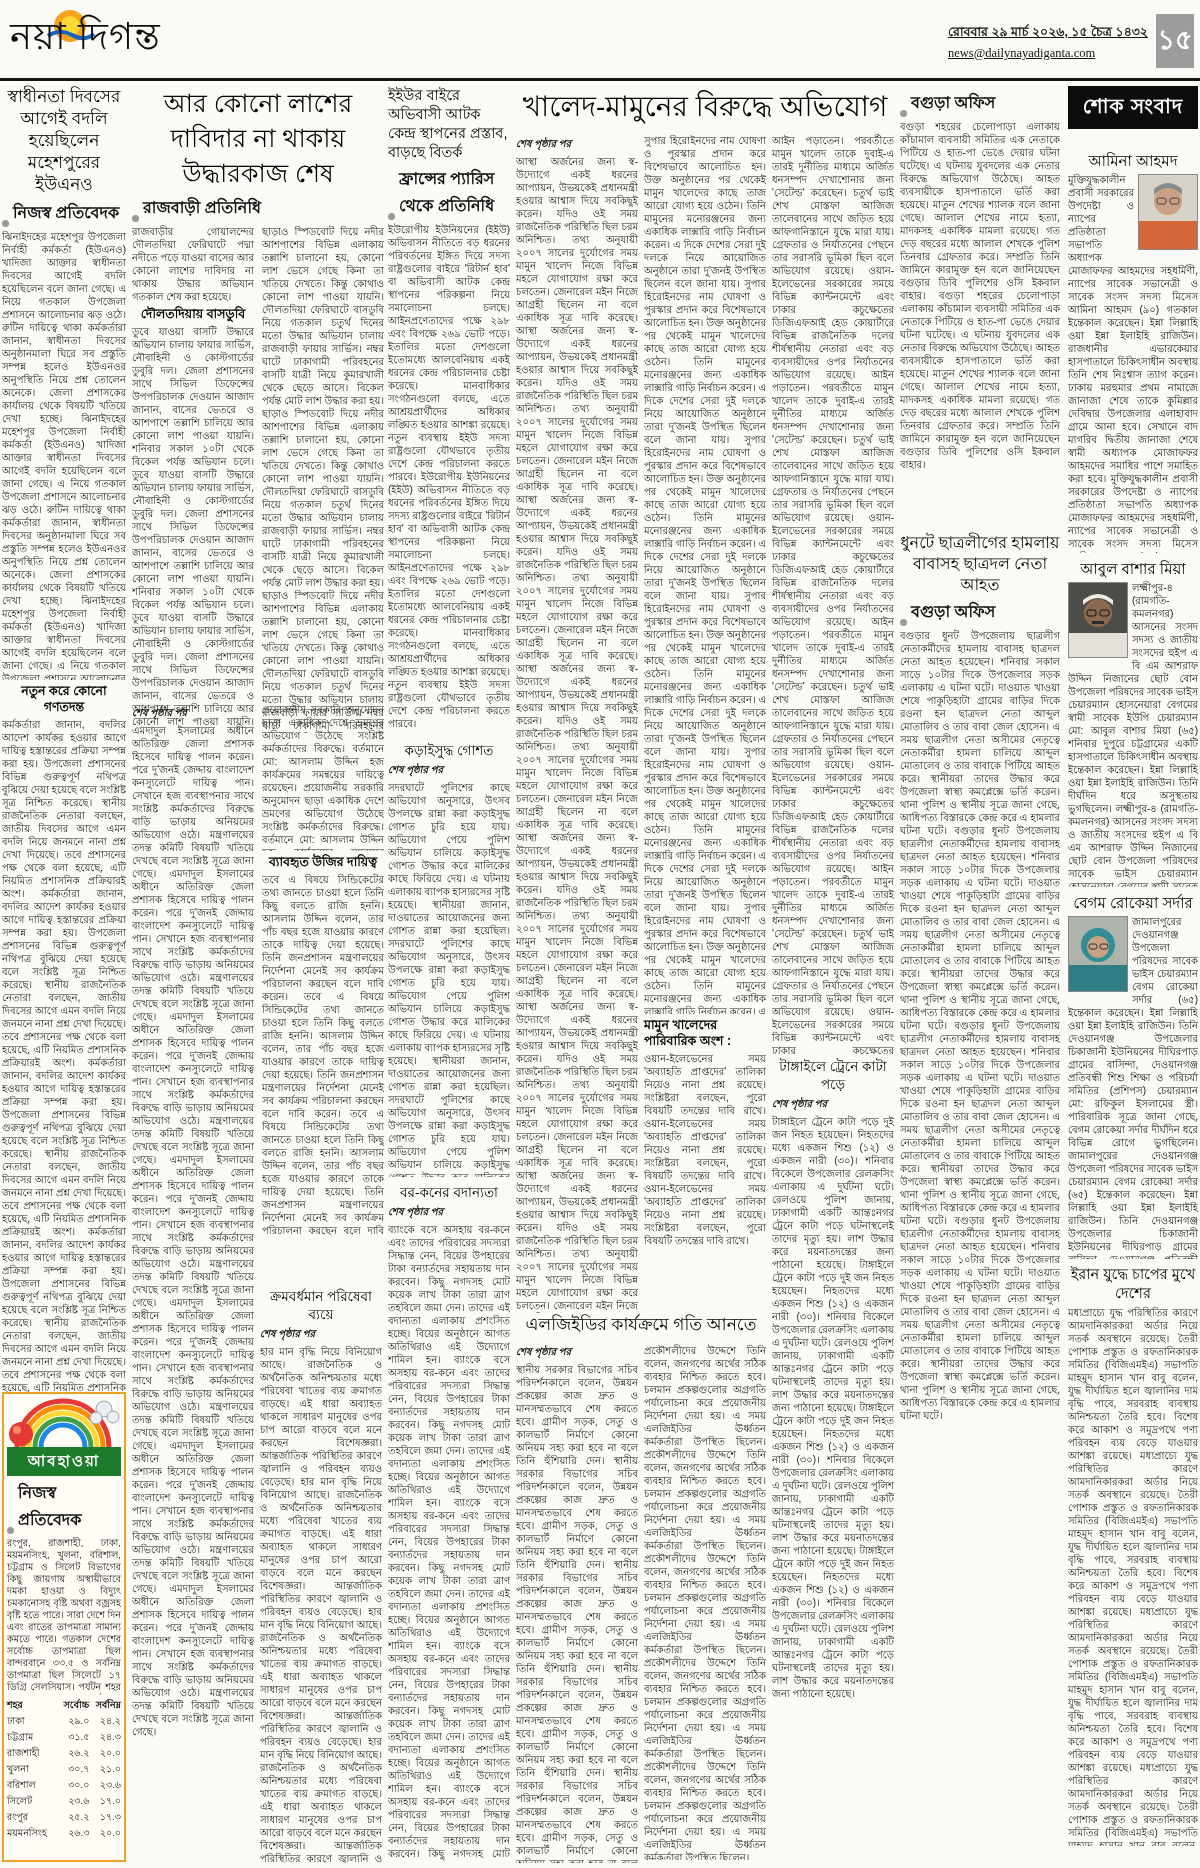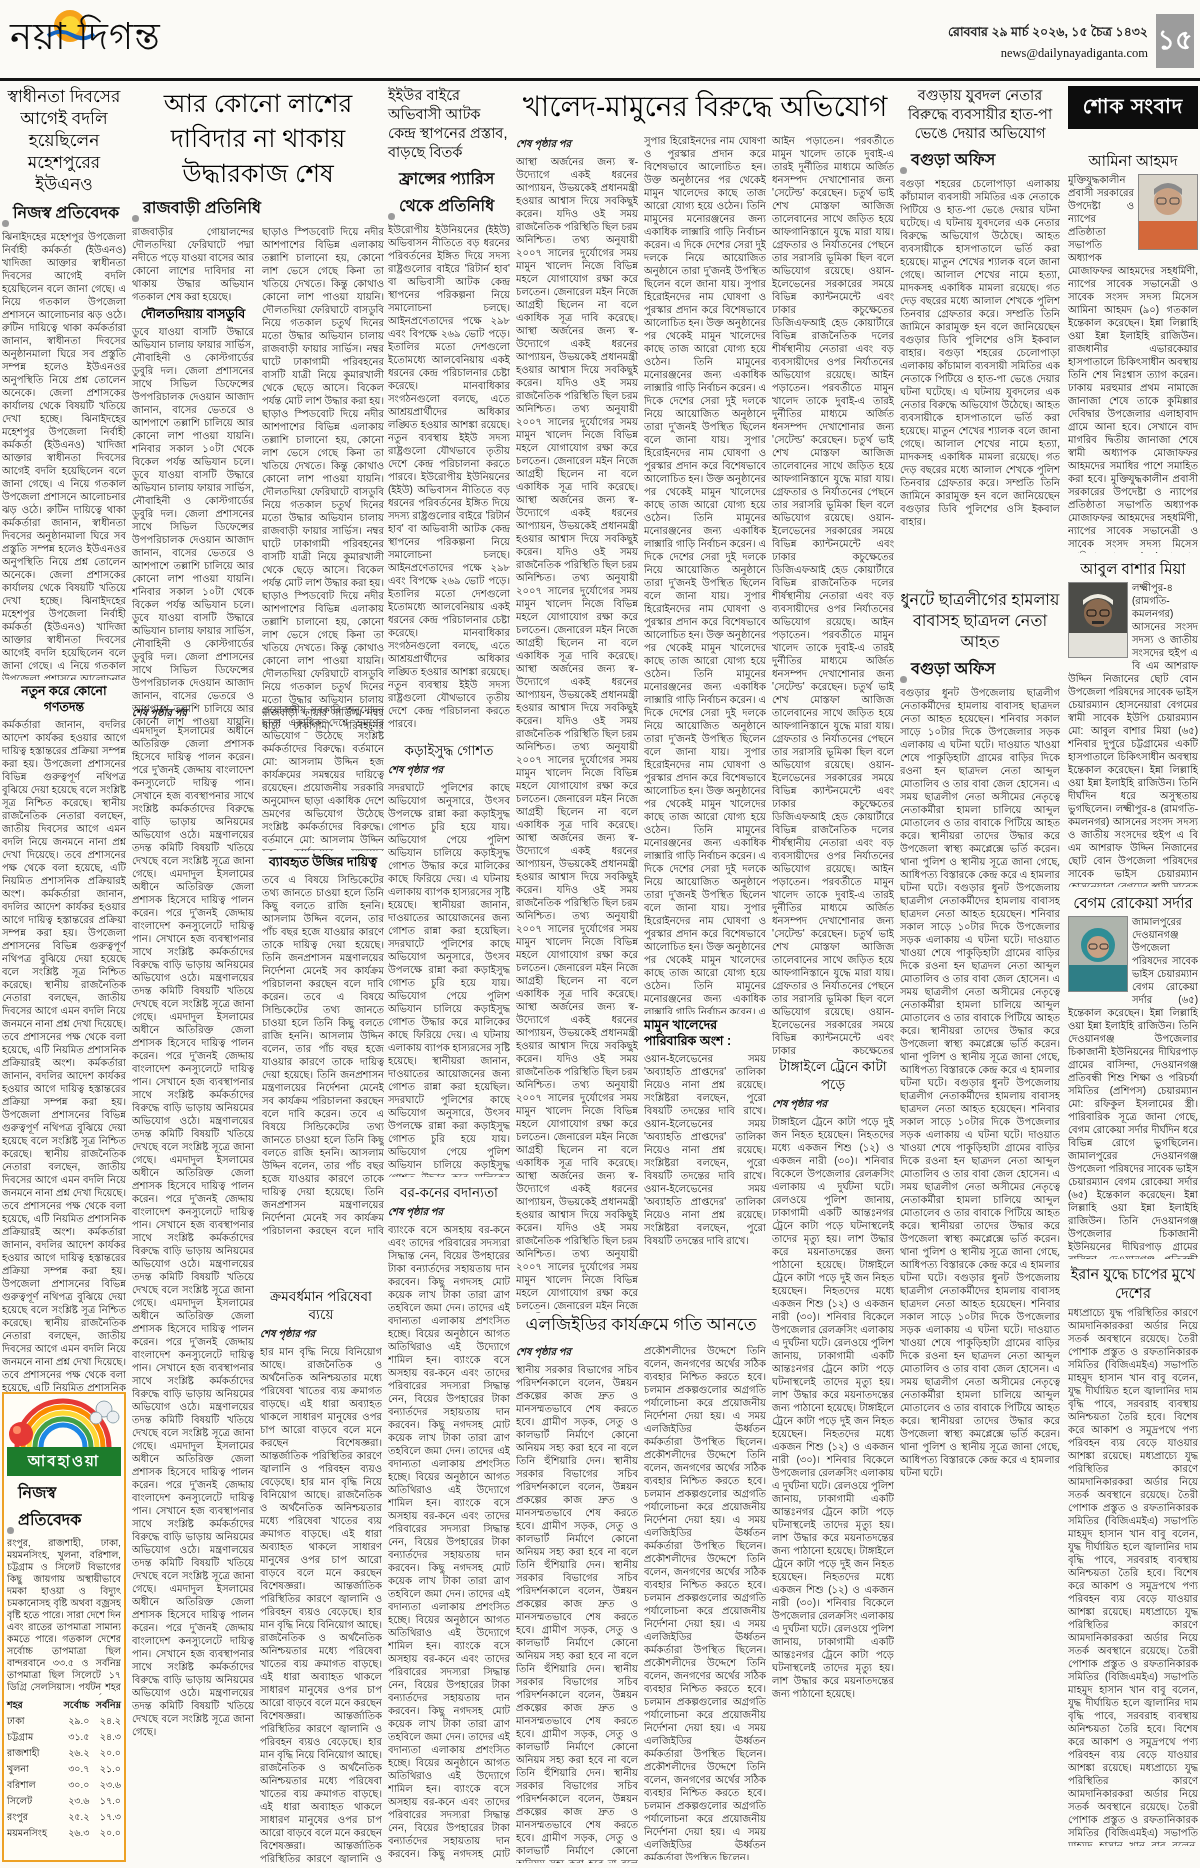--- a/index.html
+++ b/index.html
@@ -4,21 +4,21 @@
 <style>
   html,body{margin:0;padding:0;}
   body{width:1200px;height:1868px;position:relative;background:#fbfaf6;color:#151515;
        font-family:"Liberation Sans","DejaVu Sans",sans-serif;overflow:hidden;}
   .page{position:absolute;inset:0;}
   
   .masthead{position:absolute;left:0;top:0;width:1200px;height:78px;}
   .logo{position:absolute;left:10px;top:8px;height:60px;display:flex;align-items:center;}
   .logo svg{position:absolute;left:34px;top:-2px;z-index:0;}
   .logo-text{position:relative;z-index:1;font-size:37px;font-weight:400;color:#0d0d0d;letter-spacing:1px;}
-  .head-right{position:absolute;right:52px;top:24px;text-align:right;line-height:1.35;}
+  .head-right{position:absolute;right:52px;top:24px;line-height:1.35;text-decoration:underline;}
   .date-line{font-size:12.5px;font-weight:bold;color:#222;}
   .email{font-size:12.5px;color:#111;text-decoration:none;font-family:"Liberation Serif","DejaVu Serif",serif;}
   .pagenum{position:absolute;right:6px;top:14px;width:38px;height:54px;background:#9c9c9c;color:#fff;
            font-size:27px;font-weight:bold;display:flex;align-items:center;justify-content:center;}
   .head-rule{position:absolute;left:0;top:78px;width:1200px;height:3px;background:#151515;}
   
   .blk{position:absolute;box-sizing:border-box;}
   h2,h3{margin:0;padding:0;font-weight:normal;color:#000;}
   .c{text-align:center;}
   .h28{font-size:28px;line-height:38px;}
@@ -169,21 +169,20 @@
   <h3 class="blk h17 c" style="left:516px;top:1314px;width:250px;">এলজিইডির কার্যক্রমে গতি আনতে</h3>
   <section class="blk" style="left:516px;top:1342px;width:122px;">
     <div class="cont">শেষ পৃষ্ঠার পর</div>
     <div class="bd" style="height:500px;">স্থানীয় সরকার বিভাগের সচিব পরিদর্শনকালে বলেন, উন্নয়ন প্রকল্পের কাজ দ্রুত ও মানসম্মতভাবে শেষ করতে হবে। গ্রামীণ সড়ক, সেতু ও কালভার্ট নির্মাণে কোনো অনিয়ম সহ্য করা হবে না বলে তিনি হুঁশিয়ারি দেন। স্থানীয় সরকার বিভাগের সচিব পরিদর্শনকালে বলেন, উন্নয়ন প্রকল্পের কাজ দ্রুত ও মানসম্মতভাবে শেষ করতে হবে। গ্রামীণ সড়ক, সেতু ও কালভার্ট নির্মাণে কোনো অনিয়ম সহ্য করা হবে না বলে তিনি হুঁশিয়ারি দেন। স্থানীয় সরকার বিভাগের সচিব পরিদর্শনকালে বলেন, উন্নয়ন প্রকল্পের কাজ দ্রুত ও মানসম্মতভাবে শেষ করতে হবে। গ্রামীণ সড়ক, সেতু ও কালভার্ট নির্মাণে কোনো অনিয়ম সহ্য করা হবে না বলে তিনি হুঁশিয়ারি দেন। স্থানীয় সরকার বিভাগের সচিব পরিদর্শনকালে বলেন, উন্নয়ন প্রকল্পের কাজ দ্রুত ও মানসম্মতভাবে শেষ করতে হবে। গ্রামীণ সড়ক, সেতু ও কালভার্ট নির্মাণে কোনো অনিয়ম সহ্য করা হবে না বলে তিনি হুঁশিয়ারি দেন। স্থানীয় সরকার বিভাগের সচিব পরিদর্শনকালে বলেন, উন্নয়ন প্রকল্পের কাজ দ্রুত ও মানসম্মতভাবে শেষ করতে হবে। গ্রামীণ সড়ক, সেতু ও কালভার্ট নির্মাণে কোনো অনিয়ম সহ্য করা হবে না বলে তিনি হুঁশিয়ারি দেন।</div>
   </section>
   <section class="blk" style="left:644px;top:1344px;width:122px;">
     <div class="bd" style="height:516px;">প্রকৌশলীদের উদ্দেশে তিনি বলেন, জনগণের অর্থের সঠিক ব্যবহার নিশ্চিত করতে হবে। চলমান প্রকল্পগুলোর অগ্রগতি পর্যালোচনা করে প্রয়োজনীয় নির্দেশনা দেয়া হয়। এ সময় এলজিইডির ঊর্ধ্বতন কর্মকর্তারা উপস্থিত ছিলেন। প্রকৌশলীদের উদ্দেশে তিনি বলেন, জনগণের অর্থের সঠিক ব্যবহার নিশ্চিত করতে হবে। চলমান প্রকল্পগুলোর অগ্রগতি পর্যালোচনা করে প্রয়োজনীয় নির্দেশনা দেয়া হয়। এ সময় এলজিইডির ঊর্ধ্বতন কর্মকর্তারা উপস্থিত ছিলেন। প্রকৌশলীদের উদ্দেশে তিনি বলেন, জনগণের অর্থের সঠিক ব্যবহার নিশ্চিত করতে হবে। চলমান প্রকল্পগুলোর অগ্রগতি পর্যালোচনা করে প্রয়োজনীয় নির্দেশনা দেয়া হয়। এ সময় এলজিইডির ঊর্ধ্বতন কর্মকর্তারা উপস্থিত ছিলেন। প্রকৌশলীদের উদ্দেশে তিনি বলেন, জনগণের অর্থের সঠিক ব্যবহার নিশ্চিত করতে হবে। চলমান প্রকল্পগুলোর অগ্রগতি পর্যালোচনা করে প্রয়োজনীয় নির্দেশনা দেয়া হয়। এ সময় এলজিইডির ঊর্ধ্বতন কর্মকর্তারা উপস্থিত ছিলেন। প্রকৌশলীদের উদ্দেশে তিনি বলেন, জনগণের অর্থের সঠিক ব্যবহার নিশ্চিত করতে হবে। চলমান প্রকল্পগুলোর অগ্রগতি পর্যালোচনা করে প্রয়োজনীয় নির্দেশনা দেয়া হয়। এ সময় এলজিইডির ঊর্ধ্বতন কর্মকর্তারা উপস্থিত ছিলেন।</div>
   </section>
 
   <section class="blk" style="left:900px;top:86px;width:160px;">
-    <h2 class="h15 c">বগুড়ায় যুবদল নেতার বিরুদ্ধে ব্যবসায়ীর হাত-পা ভেঙে দেয়ার অভিযোগ</h2>
     <div class="byline">
       <span class="dot"></span>
       <span>বগুড়া অফিস</span>
     </div>
     <div class="bd" style="height:404px;">বগুড়া শহরের চেলোপাড়া এলাকায় কাঁচামাল ব্যবসায়ী সমিতির এক নেতাকে পিটিয়ে ও হাত-পা ভেঙে দেয়ার ঘটনা ঘটেছে। এ ঘটনায় যুবদলের এক নেতার বিরুদ্ধে অভিযোগ উঠেছে। আহত ব্যবসায়ীকে হাসপাতালে ভর্তি করা হয়েছে। মাতুন শেখের শ্যালক বলে জানা গেছে। আলাল শেখের নামে হত্যা, মাদকসহ একাধিক মামলা রয়েছে। গত দেড় বছরের মধ্যে আলাল শেখকে পুলিশ তিনবার গ্রেফতার করে। সম্প্রতি তিনি জামিনে কারামুক্ত হন বলে জানিয়েছেন বগুড়ার ডিবি পুলিশের ওসি ইকবাল বাহার। বগুড়া শহরের চেলোপাড়া এলাকায় কাঁচামাল ব্যবসায়ী সমিতির এক নেতাকে পিটিয়ে ও হাত-পা ভেঙে দেয়ার ঘটনা ঘটেছে। এ ঘটনায় যুবদলের এক নেতার বিরুদ্ধে অভিযোগ উঠেছে। আহত ব্যবসায়ীকে হাসপাতালে ভর্তি করা হয়েছে। মাতুন শেখের শ্যালক বলে জানা গেছে। আলাল শেখের নামে হত্যা, মাদকসহ একাধিক মামলা রয়েছে। গত দেড় বছরের মধ্যে আলাল শেখকে পুলিশ তিনবার গ্রেফতার করে। সম্প্রতি তিনি জামিনে কারামুক্ত হন বলে জানিয়েছেন বগুড়ার ডিবি পুলিশের ওসি ইকবাল বাহার।</div>
     <h2 class="h16 c" style="margin-top:8px;">ধুনটে ছাত্রলীগের হামলায় বাবাসহ ছাত্রদল নেতা আহত</h2>
     <div class="byline">
       <span class="dot"></span>
       <span>বগুড়া অফিস</span>
     </div>

